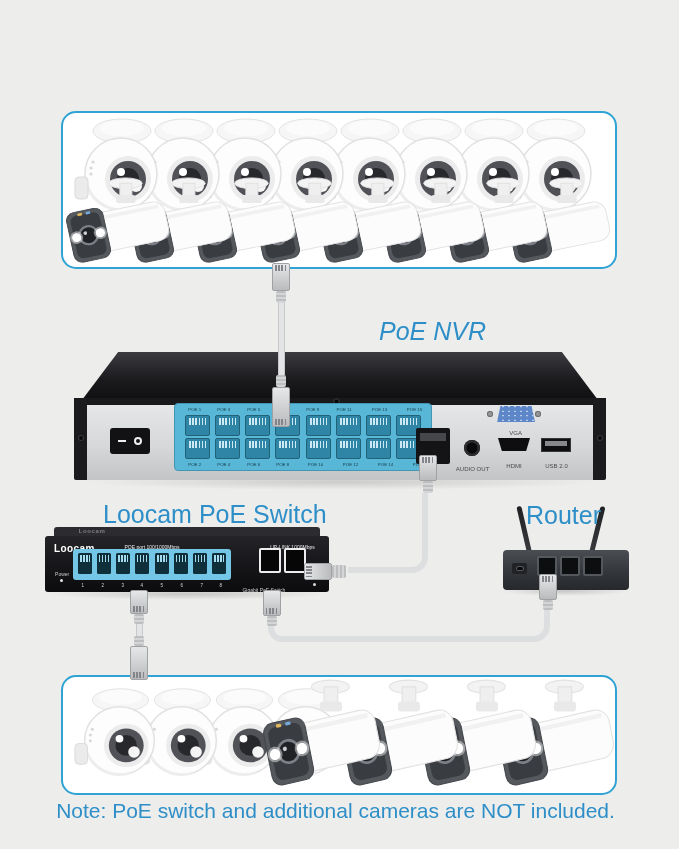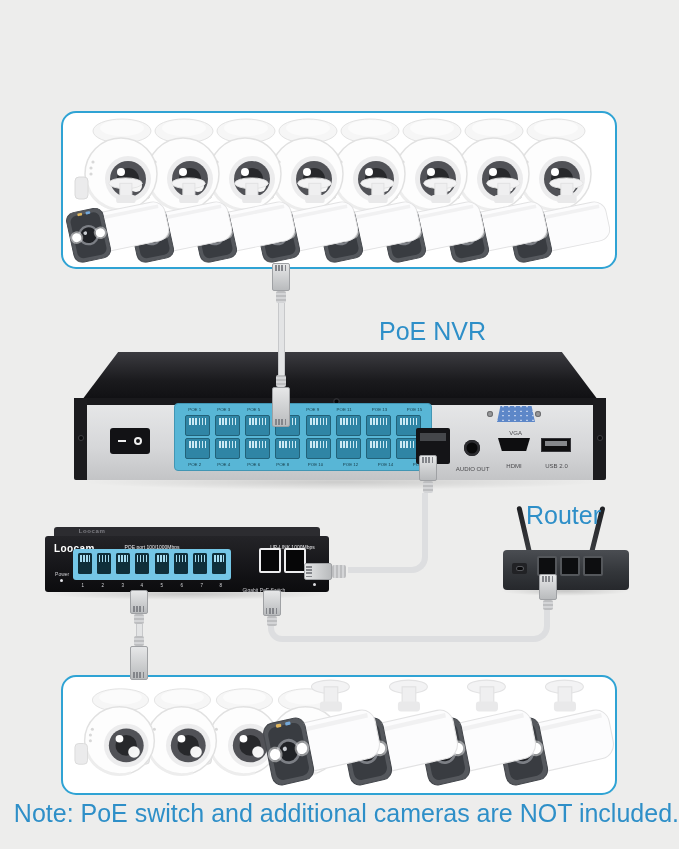--- a/index.html
+++ b/index.html
@@ -21,24 +21,24 @@
   .cam { flex:0 0 auto; position:relative; }
   .cam svg { width:100%; height:100%; display:block; }
   .row-tt { left:10px; top:2px; }   .row-tt .cam { width:95px; height:106px; margin-left:-33px; }
   .row-tb { left:3px;  top:64px; }  .row-tb .cam { width:104px; height:90px;  margin-left:-41px; }
   .row-bt { left:10px; top:8px; }   .row-bt .cam { width:92px;  height:100px; margin-left:-30px; }
   .row-bb { left:200px; top:2px; }  .row-bb .cam { width:118px; height:112px; margin-left:-40px; }
   .cam-row .cam:last-child { margin-left:0; }
 
   
   .dev-label { position:absolute; color:#2e8fc8; font-size:25px; font-weight:500; z-index:7; white-space:nowrap; }
-  .lbl-nvr    { left:379px; top:317px; }
+  .lbl-nvr    { left:379px; top:317px;font-style:italic; }
   .lbl-switch { left:103px; top:500px; }
   .lbl-router { left:526px; top:501px;text-align:right; }
-  .note { position:absolute; left:0; right:0; top:799px; text-align:right; color:#2e8fc8; font-size:25px; z-index:7; }
+  .note { position:absolute; left:0; right:8px; top:799px; text-align:center; color:#2e8fc8; font-size:21px; z-index:7; }
 
   
   .t5 { font-size:10px; transform:scale(.5); transform-origin:50% 50%; white-space:nowrap; display:inline-block; }
   .t6 { font-size:11px; transform:scale(.55); transform-origin:50% 50%; white-space:nowrap; display:inline-block; }
 
   
   .nvr-top { position:absolute; left:82px; top:352px; width:516px; height:48px; z-index:2;
     background:linear-gradient(180deg,#3b3b40 0%,#1a1a1d 60%,#101013 100%);
     clip-path:polygon(7% 0,93% 0,100% 100%,0 100%); }
   .nvr-front { position:absolute; left:74px; top:398px; width:532px; height:82px; z-index:3;
@@ -535,20 +535,21 @@
   </div>
 
   <div>
     <div class="rj45 up" style="left:419px; top:455px; width:18px; height:26px;"></div>
     <div class="boot" style="left:423px; top:481px; width:10px; height:12px;"></div>
     <div class="elbow dr" style="left:348px; top:493px; width:80px; height:80px;"></div>
     <div class="rj45 lt" style="left:304px; top:563px; width:28px; height:17px;"></div>
     <div class="boot h" style="left:332px; top:565px; width:14px; height:13px;"></div>
   </div>
 
+  <div class="dev-label lbl-switch">Loocam PoE Switch</div>
   <div class="sw-shadow"></div>
   <div class="sw-topbar">
       <span class="t6">Loocam</span>
     </div>
   <div class="sw-body">
     <div class="sw-brand">Loocam</div>
     <div class="sw-power"><span class="t5">Power</span></div>
     <div class="sw-powerled"></div>
     <div class="sw-poelabel"><span class="t5">POE port 100/1000Mbps</span></div>
     <div class="sw-panel">

